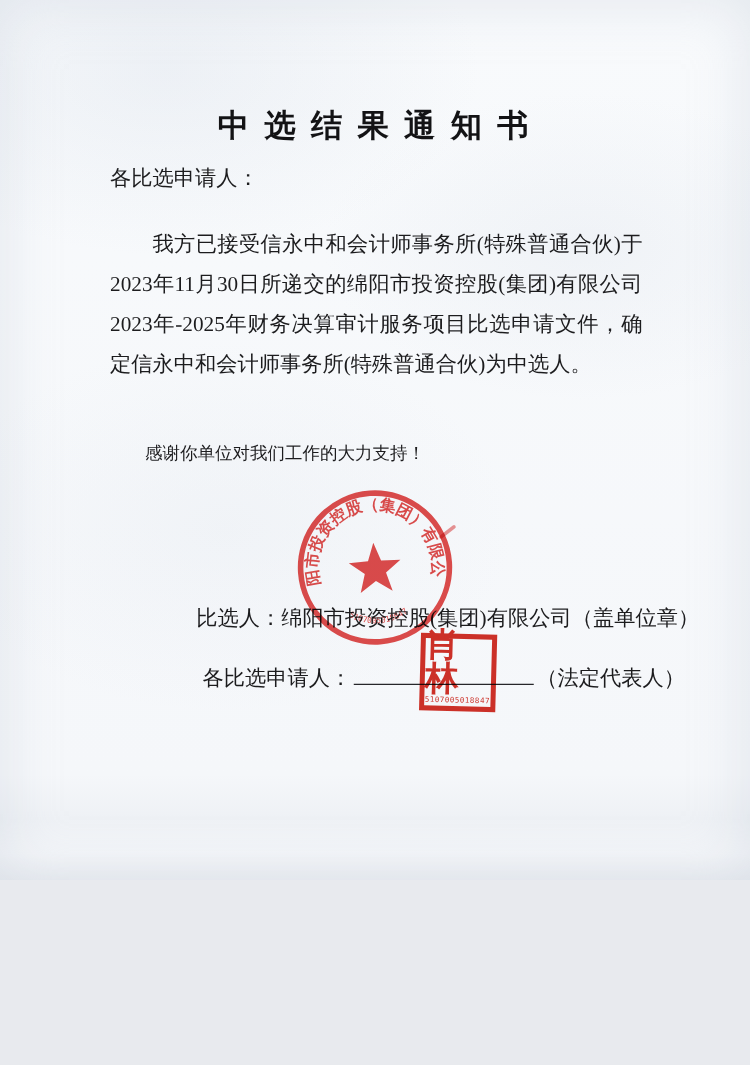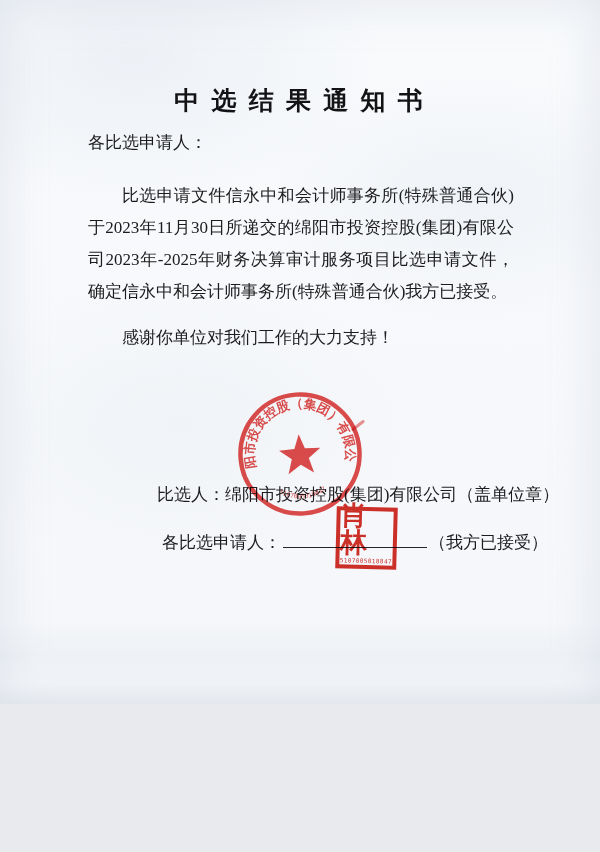--- a/index.html
+++ b/index.html
@@ -43,23 +43,23 @@
     line-height: 32px;
     text-align: justify;
     text-indent: 2em;
   }
   .u {
     text-underline-offset: 4px;
     text-decoration-thickness: 1.2px;
   }
   .thanks {
     position: absolute;
-    top: 326px; left: 88px;
+    top: 354px; left: 88px;
     width: 426px;
-    font-size: 17px;
+    font-size: 14px;
     text-indent: 2em;
     font-family: Liberation Serif, serif;
   }
   .sig-line { position: absolute; font-size: 17px; white-space: nowrap; }
   .bidder-line { top: 483px; left: 157px; }
   .rep-line   { top: 531px; left: 162px; }
   .blank-line {
     display: inline-block;
     width: 144px;
     height: 1em;
@@ -134,27 +134,27 @@
 </style>
 </head>
 <body>
 
 <div class="page">
 
   <h1 class="title">中 选 结 果 通 知 书</h1>
 
   <p class="salutation">各比选申请人：</p>
 
-  <p class="body-para"><span>比选申请文件</span><span class="u">信永中和会计师事务所(特殊普通合伙)</span><span>于2023年11月30日所递交的</span><span class="u">绵阳市投资控股(集团)有限公司2023年-2025年财务决算审计服务项目</span><span>比选申请文件，确定</span><span class="u">信永中和会计师事务所(特殊普通合伙)</span><span>我方已接受。</span></p>
+  <p class="body-para"><span>我方已接受</span><span class="u">信永中和会计师事务所(特殊普通合伙)</span><span>于2023年11月30日所递交的</span><span class="u">绵阳市投资控股(集团)有限公司2023年-2025年财务决算审计服务项目</span><span>比选申请文件，确定</span><span class="u">信永中和会计师事务所(特殊普通合伙)</span><span>为中选人。</span></p>
 
   <p class="thanks">感谢你单位对我们工作的大力支持！</p>
 
   <div class="sig-line bidder-line"><span>比选人：</span><span class="u">绵阳市投资控股(集团)有限公司</span><span>（盖单位章）</span></div>
 
-  <div class="sig-line rep-line"><span>各比选申请人：</span><span class="blank-line"></span><span>（我方已接受）</span></div>
+  <div class="sig-line rep-line"><span>各比选申请人：</span><span class="blank-line"></span><span>（法定代表人）</span></div>
 
 
   <svg class="round-seal" viewBox="0 0 200 200" xmlns="http://www.w3.org/2000/svg">
     <circle cx="100" cy="100" r="93" fill="none" stroke="#e03e3c" stroke-width="7"></circle>
     <path id="sealArcTop" d="M 31.2 121 A 72 72 0 1 1 168.8 121" fill="none"></path>
     <text font-size="20" font-weight="bold" fill="#e03e3c" font-family="Liberation Serif, DejaVu Serif, serif">
       <textPath href="#sealArcTop" startOffset="50%" text-anchor="middle">绵阳市投资控股（集团）有限公司</textPath>
     </text>
     <polygon points="100,69 108.2,91.7 132.3,92.5 113.3,107.3 120,130.5 100,117 80,130.5 86.7,107.3 67.7,92.5 91.8,91.7" fill="#e03e3c"></polygon>
     <path id="sealArcBottom" d="M 42 138 A 69 69 0 0 0 158 138" fill="none"></path>

